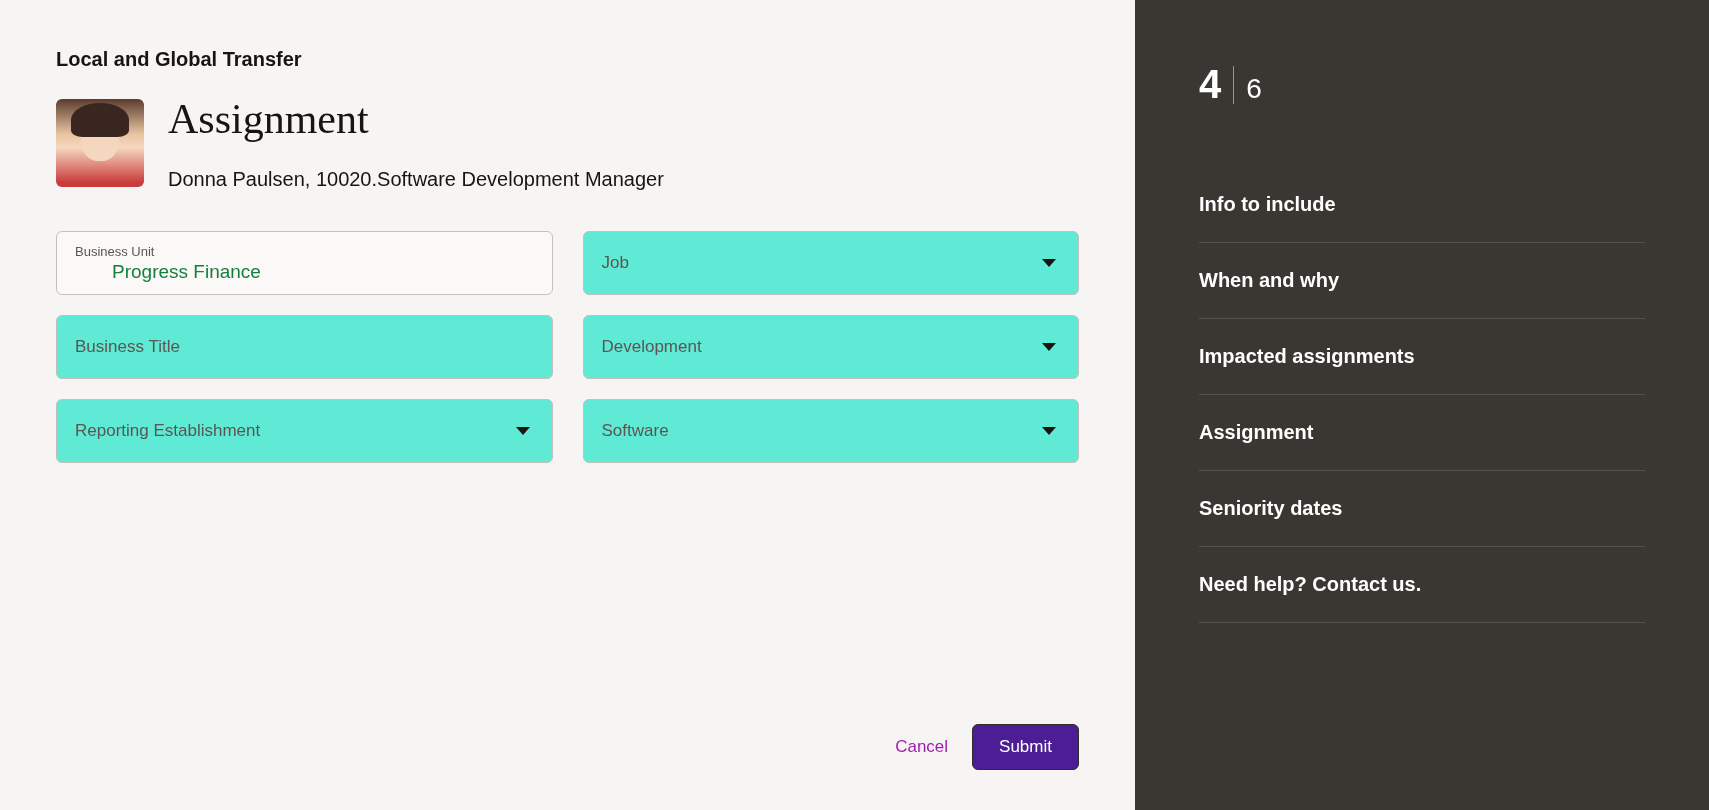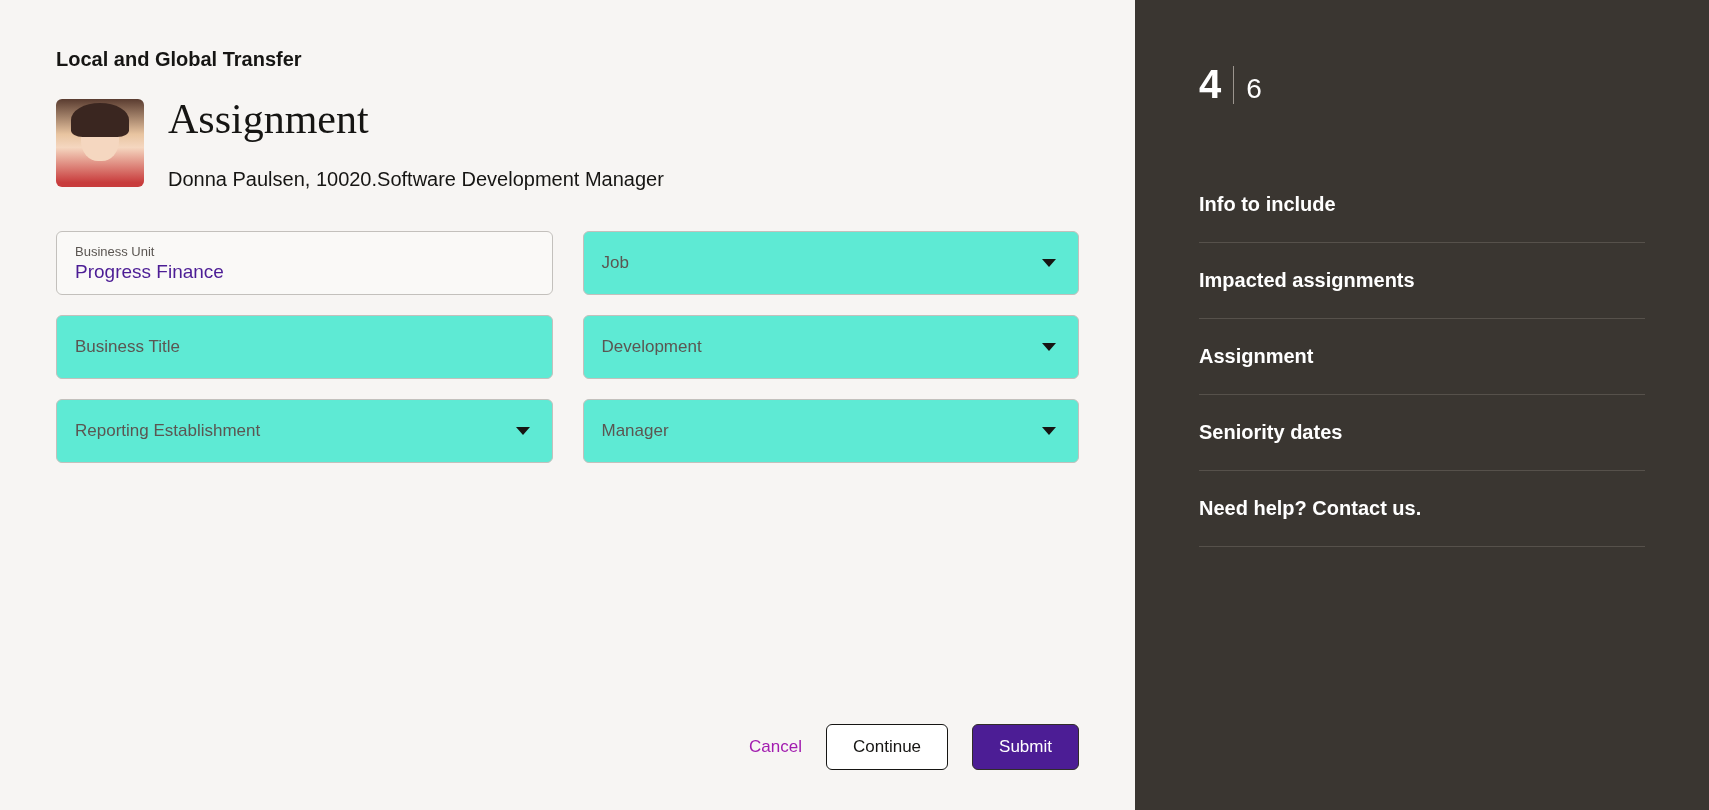--- a/index.html
+++ b/index.html
@@ -121,21 +121,22 @@
       margin-bottom: 2px;
     }
 
     .field-label {
       font-size: 17px;
       color: #5b5652;
     }
 
     .field-value {
       font-size: 19px;
-      color: #4c1d95;
+      color: #15803d;
+      margin-left: 37px;
     }
 
     .field .caret {
       position: absolute;
       right: 22px;
       top: 50%;
       transform: translateY(-50%);
       width: 0;
       height: 0;
       border-left: 7px solid transparent;
@@ -283,43 +284,43 @@
       <span class="field-label">Development</span>
       <span class="caret"></span>
     </div>
 
     <div class="field">
       <span class="field-label">Reporting Establishment</span>
       <span class="caret"></span>
     </div>
 
     <div class="field">
-      <span class="field-label">Manager</span>
+      <span class="field-label">Software</span>
       <span class="caret"></span>
     </div>
 
   </div>
 
   <div class="footer-actions">
     <button class="btn-link">Cancel</button>
-    <button class="btn-outline">Continue</button>
     <button class="btn-primary">Submit</button>
   </div>
 
 </div>
 
 <div class="sidebar">
 
   <div class="step-counter">
     <span class="step-current">4</span>
     <span class="step-divider"></span>
     <span class="step-total">6</span>
   </div>
 
   <ul class="nav-list">
     <li class="nav-item">Info to include</li>
+    <li class="nav-item">When and why</li>
     <li class="nav-item">Impacted assignments</li>
     <li class="nav-item active">Assignment</li>
     <li class="nav-item">Seniority dates</li>
     <li class="nav-item">Need help? Contact us.</li>
   </ul>
 
 </div>
 
 </body></html>

